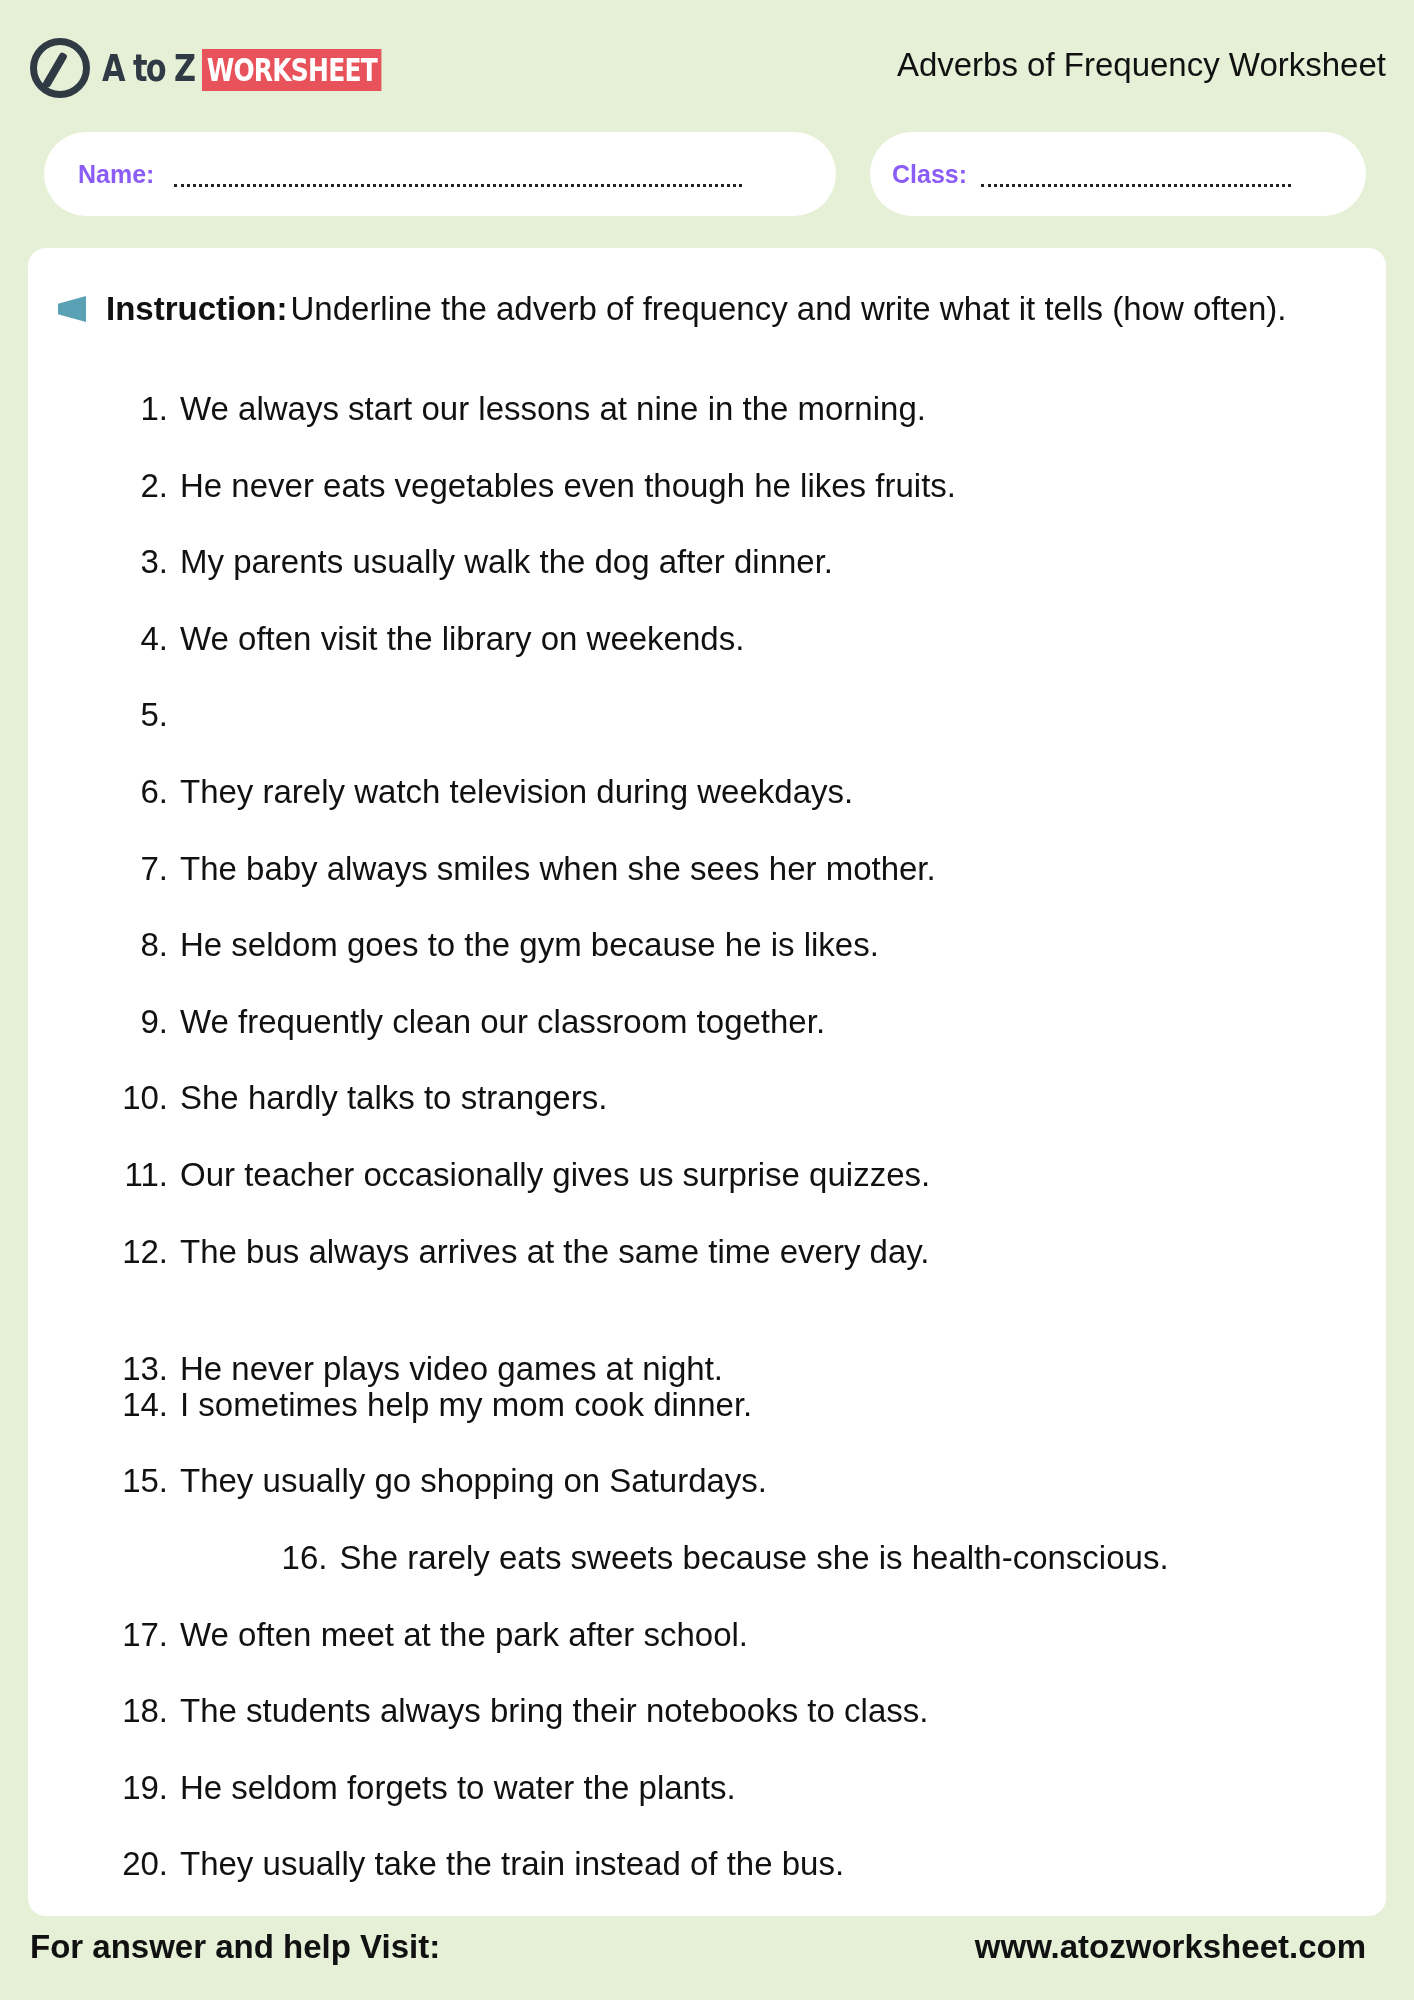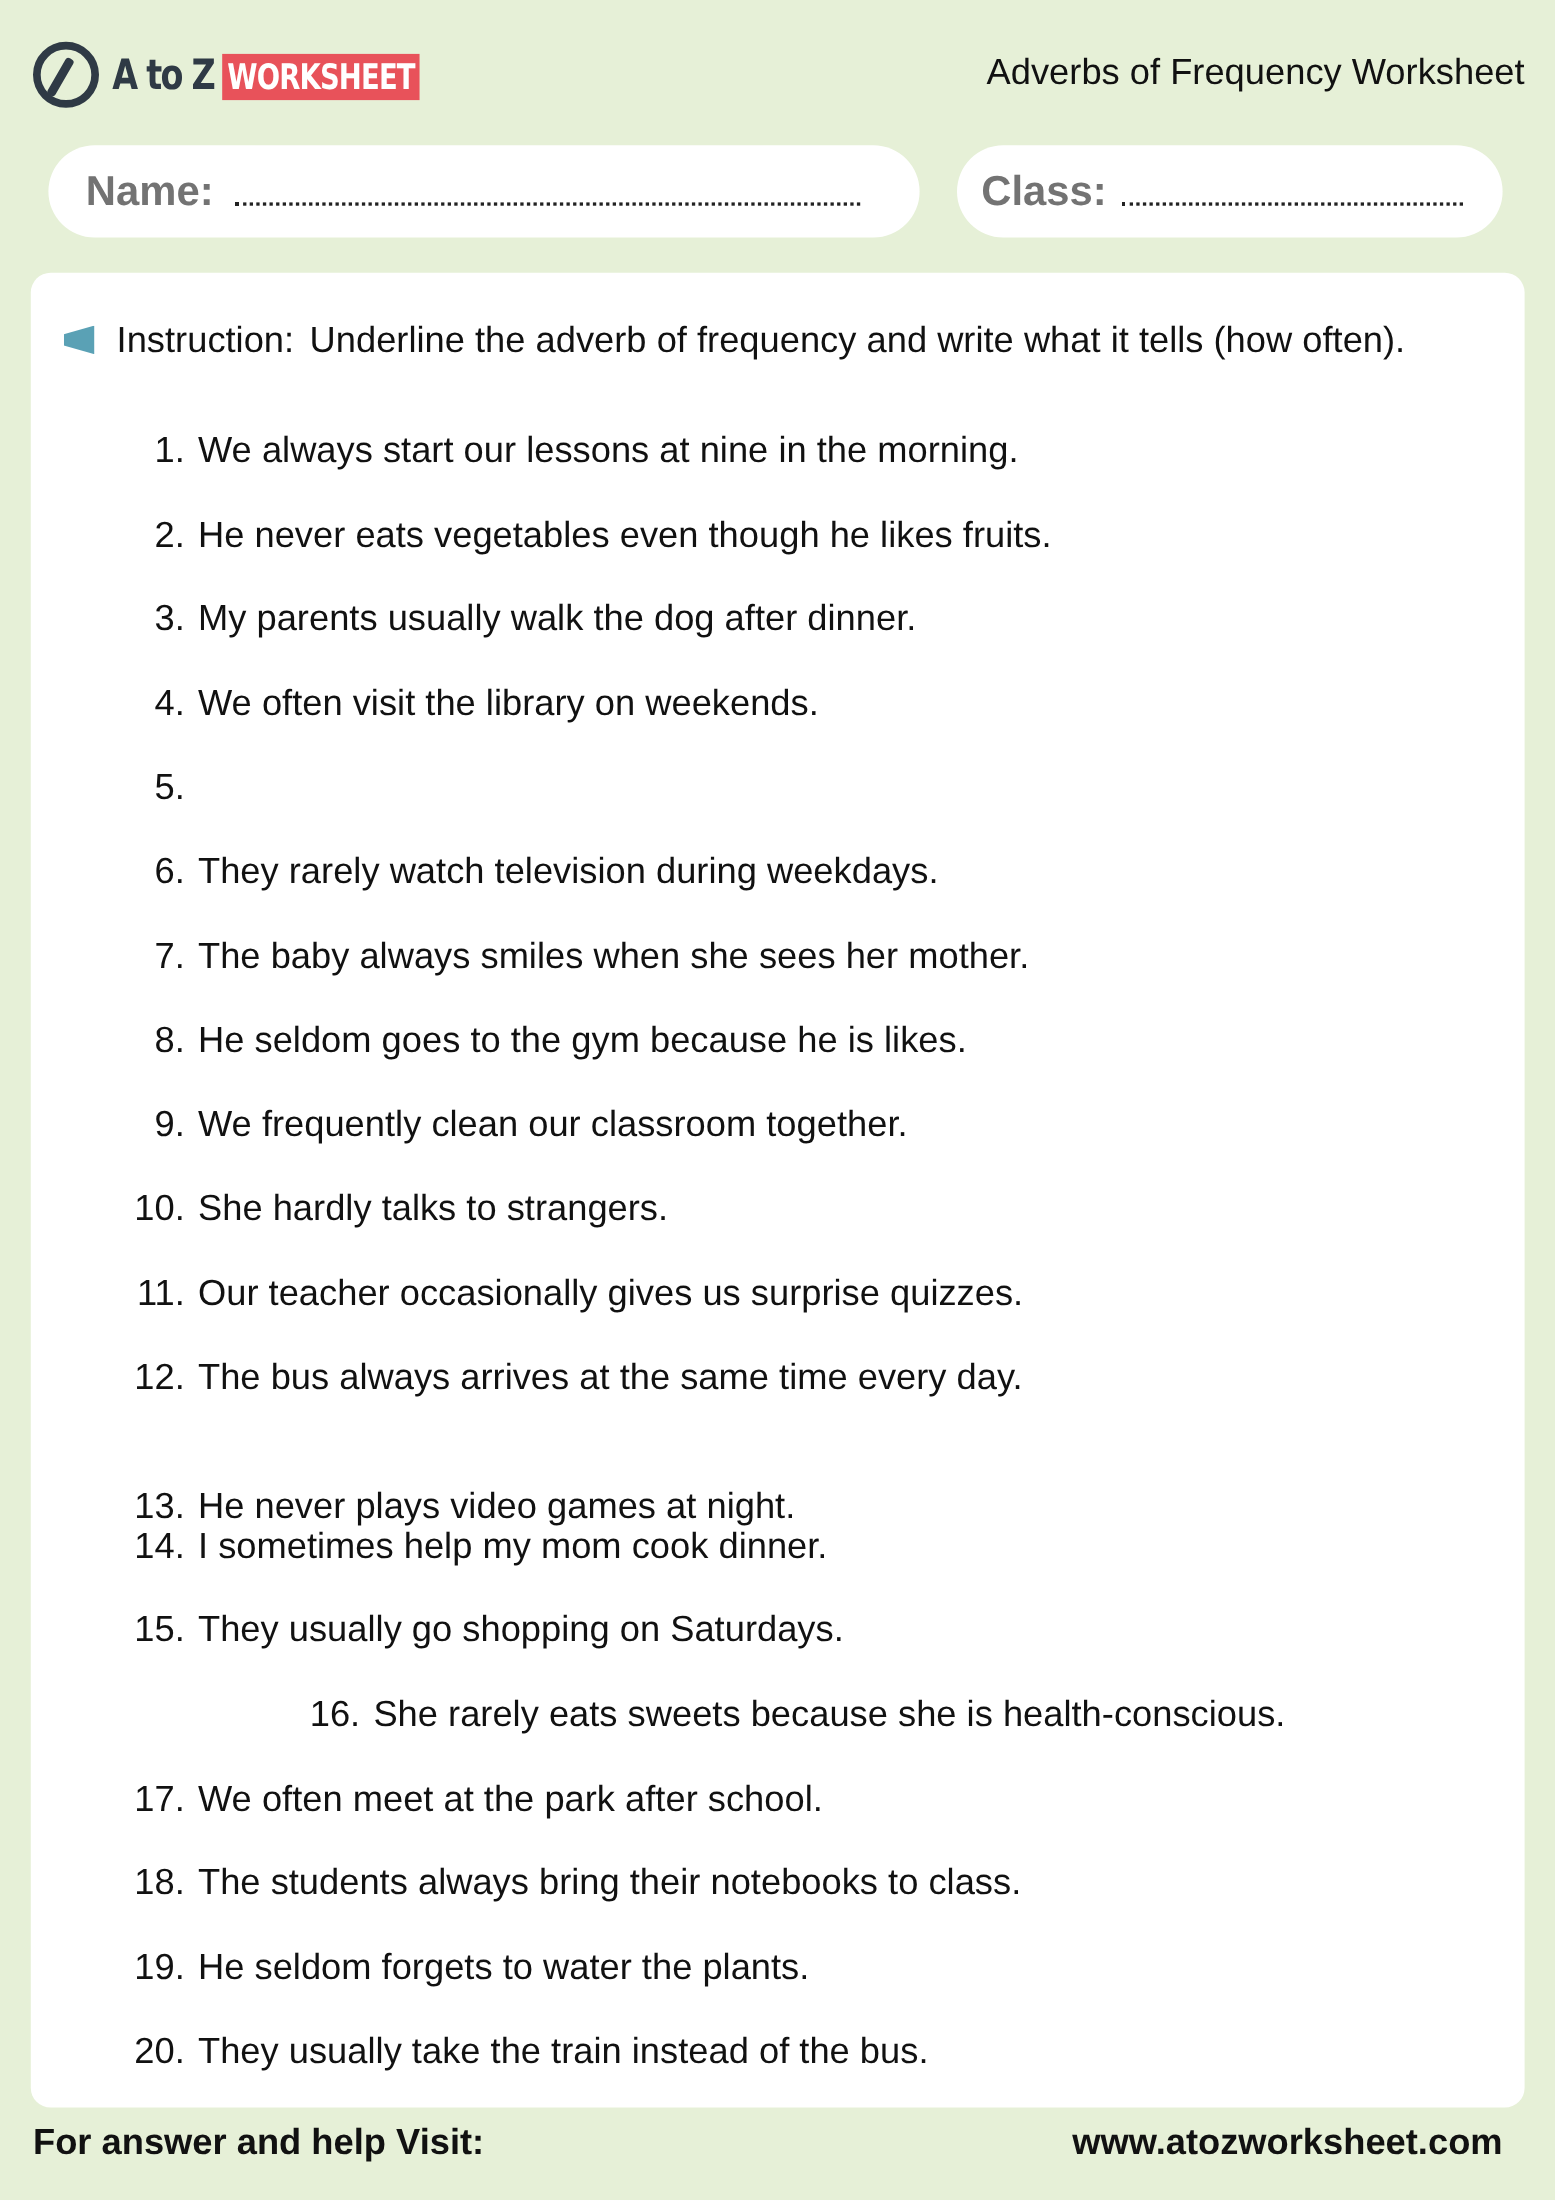--- a/index.html
+++ b/index.html
@@ -4,27 +4,27 @@
 <style>
   html, body { margin:0; padding:0; }
   body { width:1414px; height:2000px; background:#e6f0d7; position:relative; overflow:hidden; font-family:"Liberation Sans", sans-serif; color:#111; }
   .logo { position:absolute; left:30px; top:38px; display:flex; align-items:center; }
   .logo-mark { width:60px; height:60px; border-radius:50%; border:7px solid #2f3a45; box-sizing:border-box; position:relative; background:#e6f0d7; }
   .logo-mark::after { content:""; position:absolute; left:14px; top:6px; width:8px; height:38px; background:#2f3a45; transform:rotate(30deg); border-radius:3px; }
   .logo-text { font-family:"DejaVu Sans", sans-serif; font-weight:bold; font-size:38px; color:#2f3a45; margin-left:12px; letter-spacing:-2px; transform:scaleX(0.8); transform-origin:left; display:inline-block; }
   .logo-badge { position:absolute; left:172px; top:11px; background:#e8525a; color:#fff; font-family:"DejaVu Sans", sans-serif; font-weight:bold; font-size:32px; padding:2px 6px; letter-spacing:-1px; transform:scaleX(0.78); transform-origin:left; }
   .doc-title { position:absolute; right:28px; top:46px; font-size:33px; color:#111; }
   .pill { position:absolute; background:#fff; border-radius:42px; height:84px; top:132px; display:flex; align-items:center; }
-  .pill-label { font-weight:bold; font-size:38px; color:#737373; margin-left:34px; }
+  .pill-label { font-weight:bold; font-size:25px; color:#8b5cf6; margin-left:34px; }
   .pill-line { border-bottom:3px dotted #222; height:0; margin-left:20px; margin-top:22px; }
   .card { position:absolute; left:28px; top:248px; width:1358px; height:1668px; background:#fff; border-radius:18px; }
   .instr { position:absolute; left:28px; top:38px; width:1290px; display:flex; font-size:33px; line-height:45px; }
   .megaphone { width:50px; flex:none; position:relative; }
   .megaphone .mp { position:absolute; left:2px; top:10px; width:28px; height:26px; background:#5aa1b5; clip-path:polygon(0 30%,100% 0,100% 100%,0 70%); }
-  .instr-label { font-weight:normal; flex:none; margin-right:14px; }
+  .instr-label { font-weight:bold; flex:none; margin-right:3px; }
   .instr-text { flex:1; }
   .q-list { position:absolute; left:0; top:138px; width:100%; }
   .q { position:absolute; left:0; width:1300px; font-size:33px; height:45px; line-height:45px; display:flex; }
   .q-num { width:140px; text-align:right; flex:none; }
   .q-text { margin-left:12px; }
   .footer-left { position:absolute; left:30px; top:1928px; font-size:33px; font-weight:bold; }
   .footer-right { position:absolute; right:48px; top:1928px; font-size:33px; font-weight:bold; }
 </style>
 </head>
 <body>

